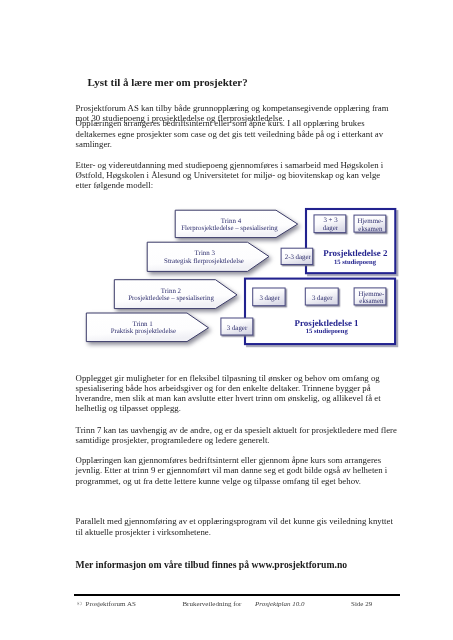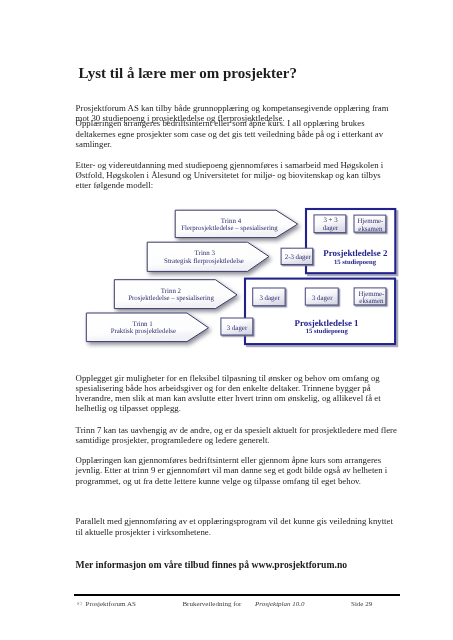--- a/index.html
+++ b/index.html
@@ -11,21 +11,21 @@
   body {
     font-family: "Liberation Serif", serif;
     color: #1c1c1c;
     -webkit-font-smoothing: antialiased;
   }
   .page { position: relative; width: 453px; height: 640px; background:#fff; }
 
   
   .col { position: absolute; left: 75.6px; width: 322px; transform: translateZ(0); }
   .title {
-    font-size: 15px; font-weight: bold; margin: 3px;
+    font-size: 11px; font-weight: bold; margin: 12px;
     line-height: 12px;
     font-family: Liberation Serif, serif;
   }
   .para {
     font-size: 8.79px; line-height: 10.25px; margin: 0;
     text-align: left;
   }
   .closing { font-size: 9.7px; font-weight: bold; line-height: 10.25px; }
 
   
@@ -54,21 +54,21 @@
   <div class="col" style="top:63.5px">
     <div class="title">Lyst til å lære mer om prosjekter?</div>
   </div>
   <div class="col" style="top:103px">
     <div class="para">Prosjektforum AS kan tilby både grunnopplæring og kompetansegivende opplæring fram mot 30 studiepoeng i prosjektledelse og flerprosjektledelse.</div>
   </div>
   <div class="col" style="top:118.3px">
     <div class="para">Opplæringen arrangeres bedriftsinternt eller som åpne kurs. I all opplæring brukes deltakernes egne prosjekter som case og det gis tett veiledning både på og i etterkant av samlinger.</div>
   </div>
   <div class="col" style="top:159.8px">
-    <div class="para">Etter- og videreutdanning med studiepoeng gjennomføres i samarbeid med Høgskolen i Østfold, Høgskolen i Ålesund og Universitetet for miljø- og biovitenskap og kan tilbys etter følgende modell:</div>
+    <div class="para">Etter- og videreutdanning med studiepoeng gjennomføres i samarbeid med Høgskolen i Østfold, Høgskolen i Ålesund og Universitetet for miljø- og biovitenskap og kan velge etter følgende modell:</div>
   </div>
   <div class="col" style="top:372.5px">
     <div class="para">Opplegget gir muligheter for en fleksibel tilpasning til ønsker og behov om omfang og spesialisering både hos arbeidsgiver og for den enkelte deltaker. Trinnene bygger på hverandre, men slik at man kan avslutte etter hvert trinn om ønskelig, og allikevel få et helhetlig og tilpasset opplegg.</div>
   </div>
   <div class="col" style="top:424.5px">
     <div class="para">Trinn 7 kan tas uavhengig av de andre, og er da spesielt aktuelt for prosjektledere med flere samtidige prosjekter, programledere og ledere generelt.</div>
   </div>
   <div class="col" style="top:455.1px">
     <div class="para">Opplæringen kan gjennomføres bedriftsinternt eller gjennom åpne kurs som arrangeres jevnlig. Etter at trinn 9 er gjennomført vil man danne seg et godt bilde også av helheten i programmet, og ut fra dette lettere kunne velge og tilpasse omfang til eget behov.</div>
   </div>

